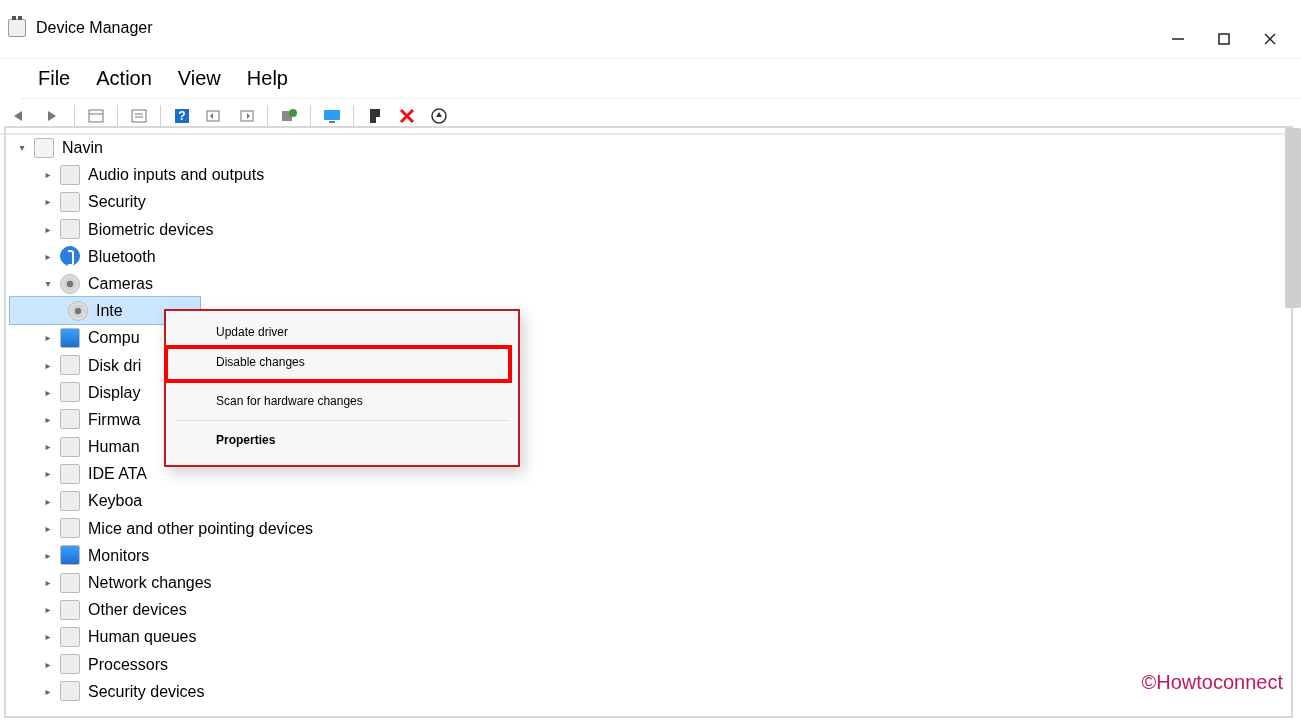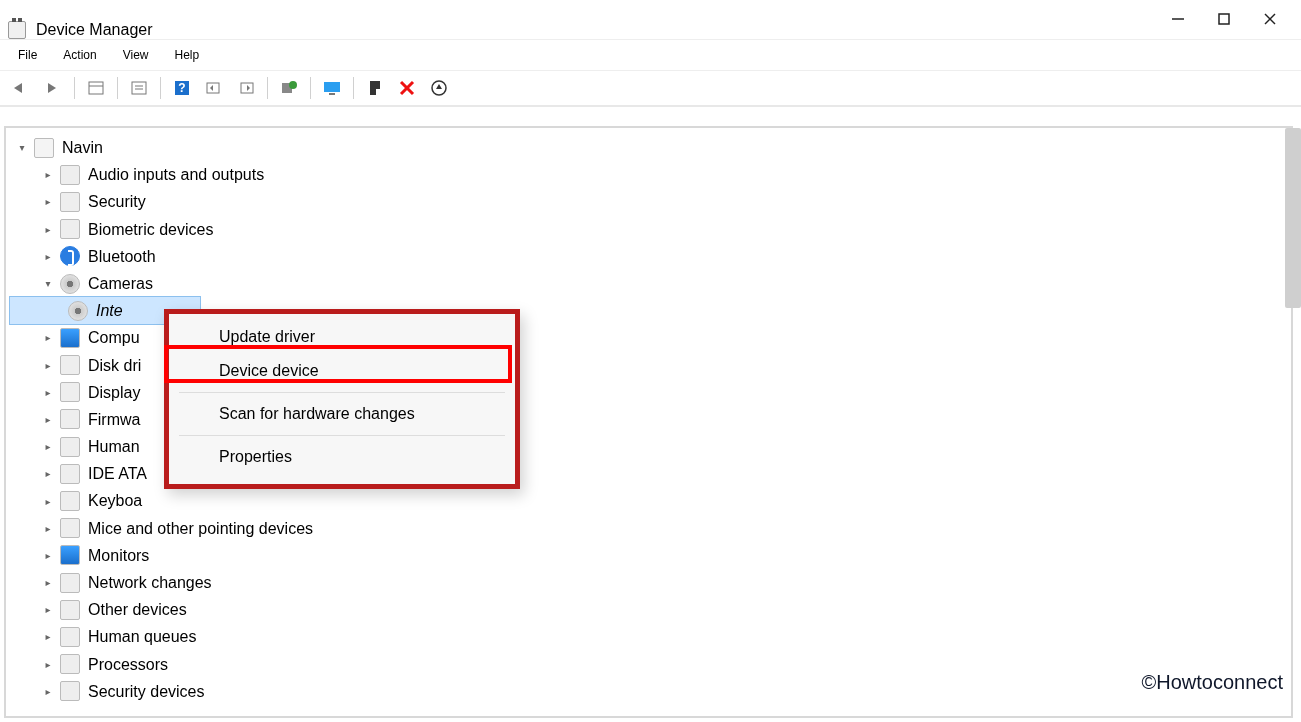--- a/index.html
+++ b/index.html
@@ -9,24 +9,25 @@
     font-size: 14px;
     background: #fff;
     color: #000;
     width: 1301px;
     height: 722px;
     overflow: hidden;
     position: relative;
   }
   .titlebar {
     display: flex;
-    align-items: flex-end;
+    align-items: flex-start;
     height: 40px;
     padding: 0 8px;
     border-bottom: 1px solid #eee;
+    margin-top: 19px;
   }
   .titlebar .app-icon {
     width: 18px; height: 18px;
     background: #f0f0f0;
     border: 1px solid #999;
     border-radius: 2px;
     margin-right: 10px;
     position: relative;
   }
   .titlebar .app-icon::before, .titlebar .app-icon::after {
@@ -40,22 +41,23 @@
     width: 46px; height: 40px;
     display: flex; align-items: center; justify-content: center;
     font-size: 16px;
     cursor: default;
   }
   .winbtn svg { stroke: #222; }
   .menubar {
     display: flex;
     gap: 18px;
     padding: 6px 14px;
-    font-size: 12px;
+    font-size: 20px;
     border-bottom: 1px solid #eee;
+    margin-left: 20px;
   }
   .menubar .menu-item { padding: 2px 4px; cursor: default; }
   .toolbar {
     display: flex;
     align-items: center;
     padding: 4px 8px;
     gap: 6px;
     border-bottom: 2px solid #e8e8e8;
     height: 36px;
   }
@@ -93,59 +95,58 @@
     flex: 0 0 auto;
   }
   .icon.cam { border-radius: 50%; background: radial-gradient(circle at 50% 50%, #777 25%, #ccc 26%, #eee 100%); }
   .icon.bt { border-radius: 50%; background: #2a7de1; border-color: #2a7de1; position: relative; }
   .icon.bt::after { content: ""; position: absolute; left: 7px; top: 3px; width: 4px; height: 12px; border: 2px solid #fff; border-left: none; border-radius: 0 3px 3px 0; }
   .icon.mon { background: linear-gradient(#3aa0ff,#1b6fcc); }
   .icon.pc { background: #f4f4f4; }
   .sel {
     background: #cde6ff;
     outline: 1px solid #8cc0ee;
-    font-style: italic;
   }
   .indent-0 { padding-left: 4px; }
   .indent-1 { padding-left: 30px; }
   .indent-2 { padding-left: 58px; }
 
   .ctx-menu {
     position: absolute;
     left: 164px; top: 309px;
     width: 356px;
     background: #f7f7f7;
-    border: 5px solid #b91c1c;
+    border: 2px solid #b91c1c;
     box-shadow: 4px 6px 14px rgba(0,0,0,0.18);
     padding: 6px 0 10px;
-    font-size: 16px;
+    font-size: 12px;
   }
   .ctx-item {
     padding: 8px 26px 8px 50px;
     cursor: default;
   }
-  .ctx-item.bold { font-weight: 400; }
+  .ctx-item.bold { font-weight: 700; }
   .ctx-sep { height: 1px; background: #ddd; margin: 4px 10px; }
   .ctx-highlight {
     position: absolute;
     left: 164px; top: 345px;
     width: 348px; height: 38px;
     border: 4px solid #ff0000;
     pointer-events: none;
   }
   .scroll-track {
     position: absolute;
     right: 0; top: 128px; width: 16px; height: 180px;
     background: #cfcfcf;
     border-radius: 2px;
   }
   .watermark {
     position: absolute;
     right: 18px; bottom: 28px;
-    color: #0f172a;
+    color: #be185d;
     font-size: 20px;
   }
 </style>
 </head>
 <body>
 
 <div class="titlebar">
   <div class="app-icon"></div>
   <div class="title">Device Manager</div>
   <div class="spacer"></div>
@@ -360,21 +361,21 @@
       <span class="twisty">▸</span>
       <span class="icon"></span>
       <span>Security devices</span>
     </div>
 
   </div>
 </div>
 
 <div class="ctx-menu">
   <div class="ctx-item">Update driver</div>
-  <div class="ctx-item">Device device</div>
+  <div class="ctx-item">Disable changes</div>
   <div class="ctx-sep"></div>
   <div class="ctx-item">Scan for hardware changes</div>
   <div class="ctx-sep"></div>
   <div class="ctx-item bold">Properties</div>
 </div>
 <div class="ctx-highlight"></div>
 
 <div class="scroll-track"></div>
 
 <div class="watermark">©Howtoconnect</div>

